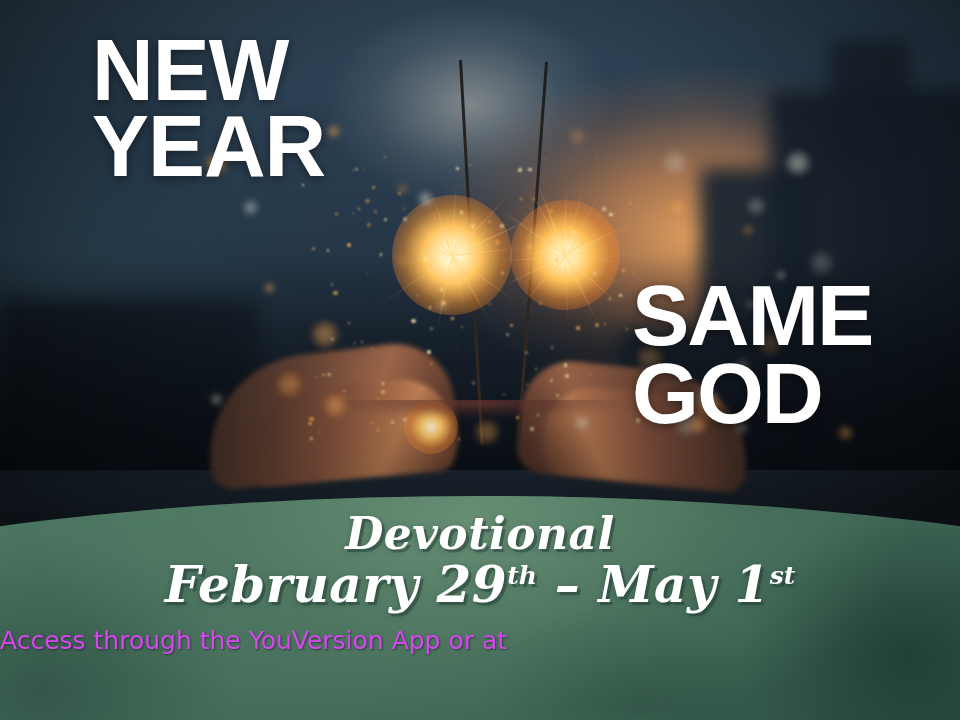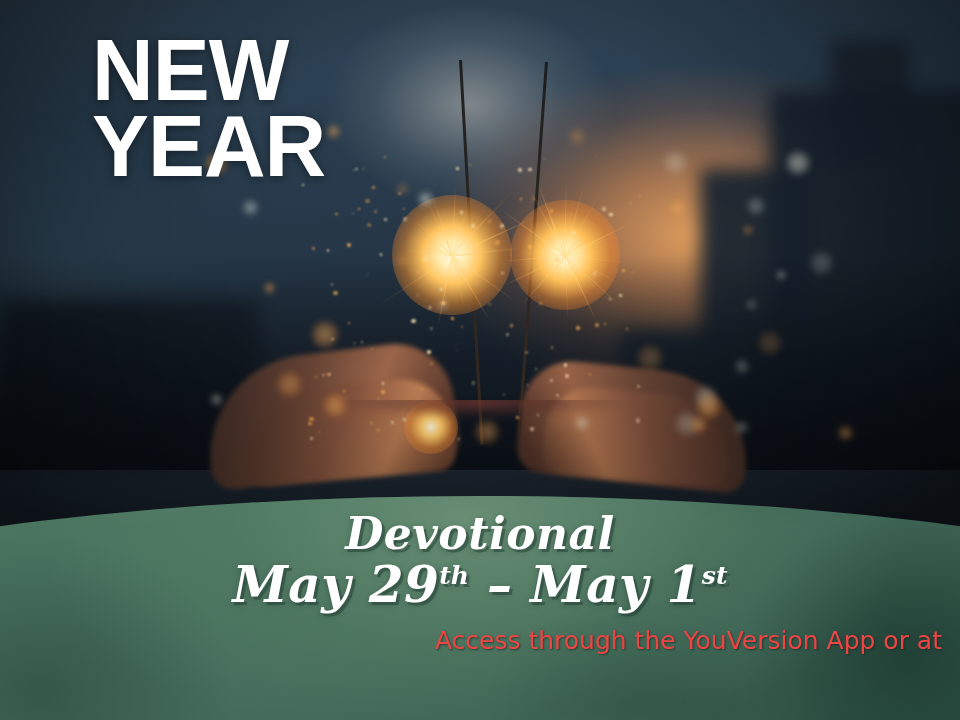--- a/index.html
+++ b/index.html
@@ -246,23 +246,23 @@
     white-space: nowrap;
   }
   #devotional-dates sup {
     font-size: 0.5em;
     vertical-align: super;
     letter-spacing: 0;
   }
 
   .access {
     position: absolute;
-    left: 0; right: 18px;
-    text-align: right;
-    color: #ef4444;
+    left: 0; right: 4px;
+    text-align: left;
+    color: #d946ef;
     font-family: "DejaVu Sans", sans-serif;
     font-size: 25px;
     text-shadow: 1px 1px 2px rgba(20,40,34,0.65);
   }
   #access-line { top: 626px; }
   #access-url  { top: 658px; text-decoration: underline; text-underline-offset: 3px; }
 </style>
 </head>
 <body>
 
@@ -541,30 +541,34 @@
       </div>
 
     <div class="vignette"></div>
   </div>
 
   <div class="hl" id="headline-new-year">
     <span class="l1">NEW</span>
     <span class="l2">YEAR</span>
   </div>
 
+  <div class="hl" id="headline-same-god">
+    <span class="l1">SAME</span>
+    <span class="l2">GOD</span>
+  </div>
 
 
   <div class="band">
     <div class="bandfill"></div>
     <div class="bandtex"></div>
     <div class="band-bleed"></div>
   </div>
 
   <div class="script" id="devotional-title">Devotional</div>
 
   <div class="script" id="devotional-dates">
-    <span>May 29</span><sup>th</sup><span> – </span><span>May 1</span><sup>st</sup>
+    <span>February 29</span><sup>th</sup><span> – </span><span>May 1</span><sup>st</sup>
   </div>
 
   <div class="access" id="access-line">Access through the YouVersion App or at</div>
 
 
 </div>
 
 </body></html>

